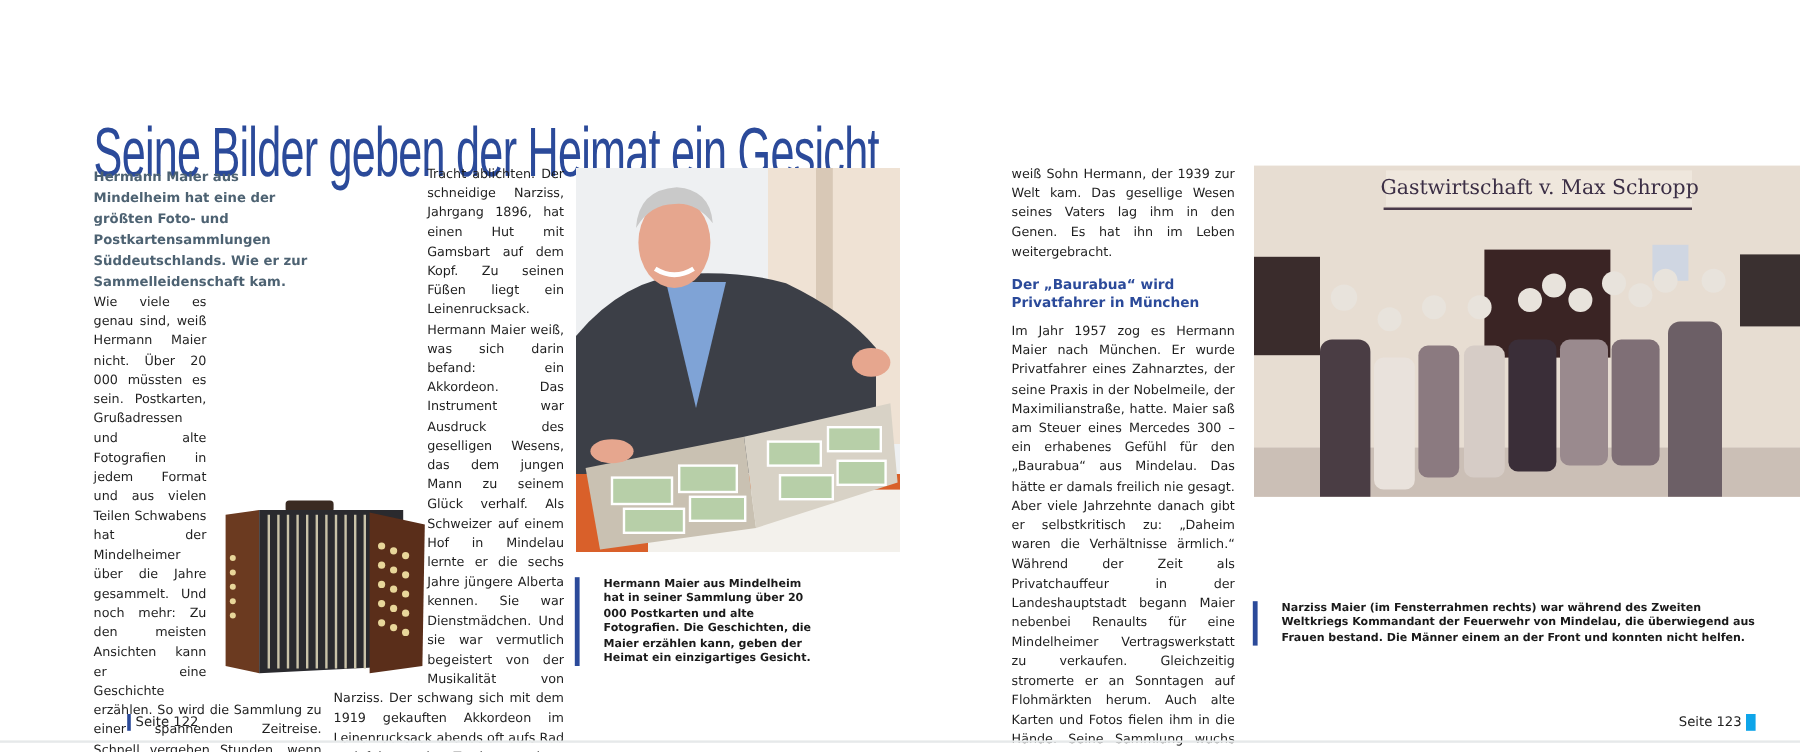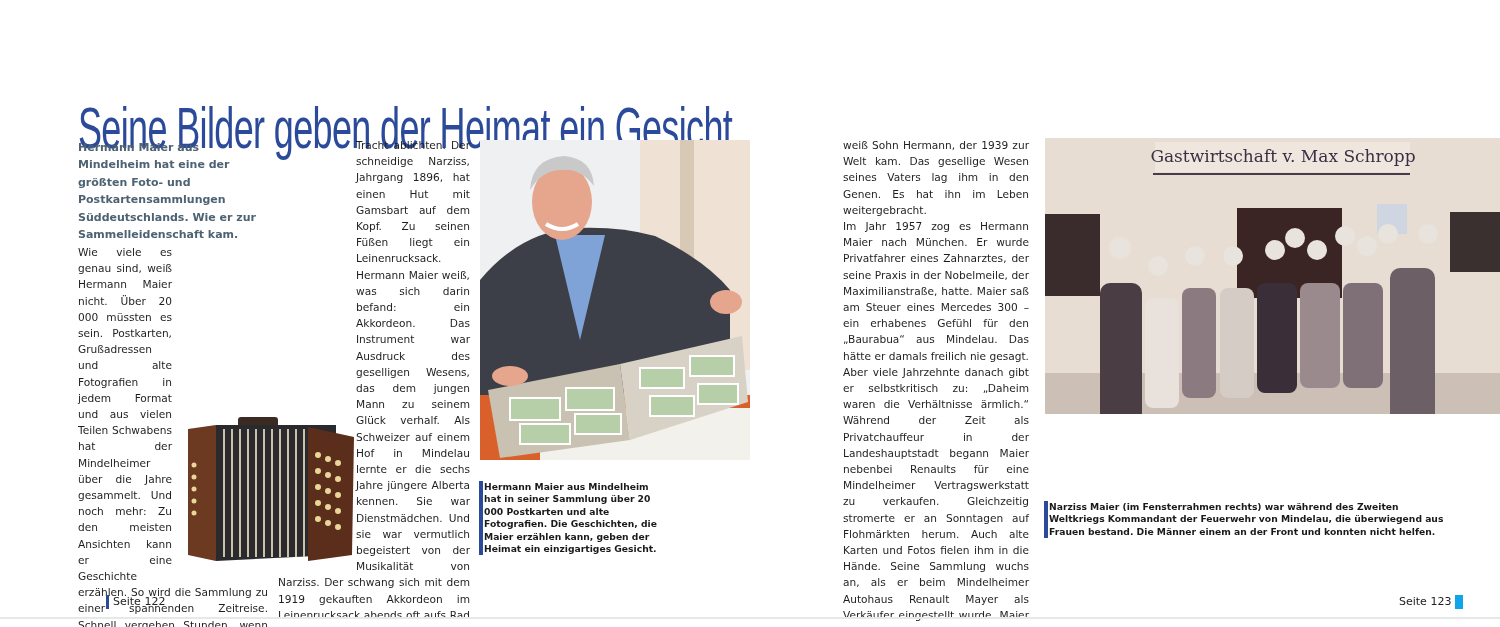--- a/index.html
+++ b/index.html
@@ -8,21 +8,21 @@
   .abs { position:absolute; }
   .title { left:78px; top:56px; font-family:"Liberation Sans", sans-serif; font-size:58px; line-height:66px;
            color:#2b4a9a; letter-spacing:-1px; transform:scaleX(0.62); transform-origin:left top;
            white-space:nowrap; font-weight:normal; }
   .lead { left:78px; top:139px; width:190px; font-size:11px; line-height:17.4px; font-weight:bold; color:#4d6272; }
   .body { font-size:10.6px; line-height:16.2px; text-align:justify; color:#1e1e1e; hyphens:manual; }
   .col1 { left:78px; top:244px; width:190px; }
   .col2 { left:278px; top:137px; width:192px; }
   .col3 { left:843px; top:137px; width:186px; }
   .subhead { font-weight:bold; color:#2b4a9a; font-size:11.4px; line-height:15px; margin:12px 0 8px 0; text-align:left; }
-  .caption { font-size:9.2px; line-height:12.4px; font-weight:bold; color:#1a1a1a; padding-left:1px; border-left:4px solid #2b4a9a; }
+  .caption { font-size:9.2px; line-height:12.4px; font-weight:bold; color:#1a1a1a; padding-left:20px; border-left:4px solid #2b4a9a; }
   .cap1 { left:479px; top:481px; width:180px; }
   .cap2 { left:1044px; top:501px; width:400px; }
   .folio { font-size:11px; line-height:14px; color:#222; top:595px;margin-left:28px; }
   .folio-l { left:78px; border-left:3px solid #2b4a9a; padding-left:4px; }
   .folio-r { left:1371px; border-right:8px solid #0ea5e9; padding-right:4px; }
   .bottom-line { left:0; top:617px; width:1500px; height:2px; background:#e6e9ea; }
   
   .photo-main { left:480px; top:140px; width:270px; height:320px; overflow:hidden;
                 background:linear-gradient(90deg,#e9eef2 0%,#f2e8dc 55%,#efe6dc 100%); }
   .photo-hist { left:1045px; top:138px; width:455px; height:276px; overflow:hidden;
@@ -126,20 +126,21 @@
 
     <ellipse cx="30" cy="236" rx="18" ry="10" fill="#e6a68e"></ellipse>
     <ellipse cx="246" cy="162" rx="16" ry="12" fill="#e6a68e"></ellipse>
   </svg>
 </div>
 
 <div class="abs caption cap1">Hermann Maier aus Mindelheim hat in seiner Sammlung über 20 000 Postkarten und alte Fotografien. Die Geschichten, die Maier erzählen kann, geben der Heimat ein einzigartiges Gesicht.</div>
 
 <div class="abs body col3">
   <div>weiß Sohn Hermann, der 1939 zur Welt kam. Das gesellige Wesen seines Vaters lag ihm in den Genen. Es hat ihn im Leben weitergebracht.</div>
+  <div class="subhead">Der „Baurabua“ wird Privatfahrer in München</div>
   <div>Im Jahr 1957 zog es Hermann Maier nach München. Er wurde Privatfahrer eines Zahnarztes, der seine Praxis in der Nobelmeile, der Maximilianstraße, hatte. Maier saß am Steuer eines Mercedes 300 – ein erhabenes Gefühl für den „Baurabua“ aus Mindelau. Das hätte er damals freilich nie gesagt. Aber viele Jahrzehnte danach gibt er selbstkritisch zu: „Daheim waren die Verhältnisse ärmlich.“ Während der Zeit als Privatchauffeur in der Landeshauptstadt begann Maier nebenbei Renaults für eine Mindelheimer Vertragswerkstatt zu verkaufen. Gleichzeitig stromerte er an Sonntagen auf Flohmärkten herum. Auch alte Karten und Fotos fielen ihm in die Hände. Seine Sammlung wuchs an, als er beim Mindelheimer Autohaus Renault Mayer als Verkäufer eingestellt wurde. Maier kam herum, kam mit den Menschen ins Gespräch. Und</div>
 </div>
 
 <div class="abs photo-hist" title="historic photo of fire brigade in front of inn">
   <svg width="455" height="348" viewBox="0 0 455 348">
     <rect x="0" y="0" width="455" height="348" fill="#e7ddd2"></rect>
     <rect x="110" y="4" width="255" height="30" fill="#efe7dd"></rect>
     <line x1="108" y1="36" x2="365" y2="36" stroke="#4a3a4a" stroke-width="2"></line>
     <text x="238" y="24" text-anchor="middle" font-family="DejaVu Serif, serif" font-size="17" fill="#3b2e45">Gastwirtschaft v. Max Schropp</text>
     <rect x="0" y="76" width="55" height="82" fill="#3a2c2c"></rect>

